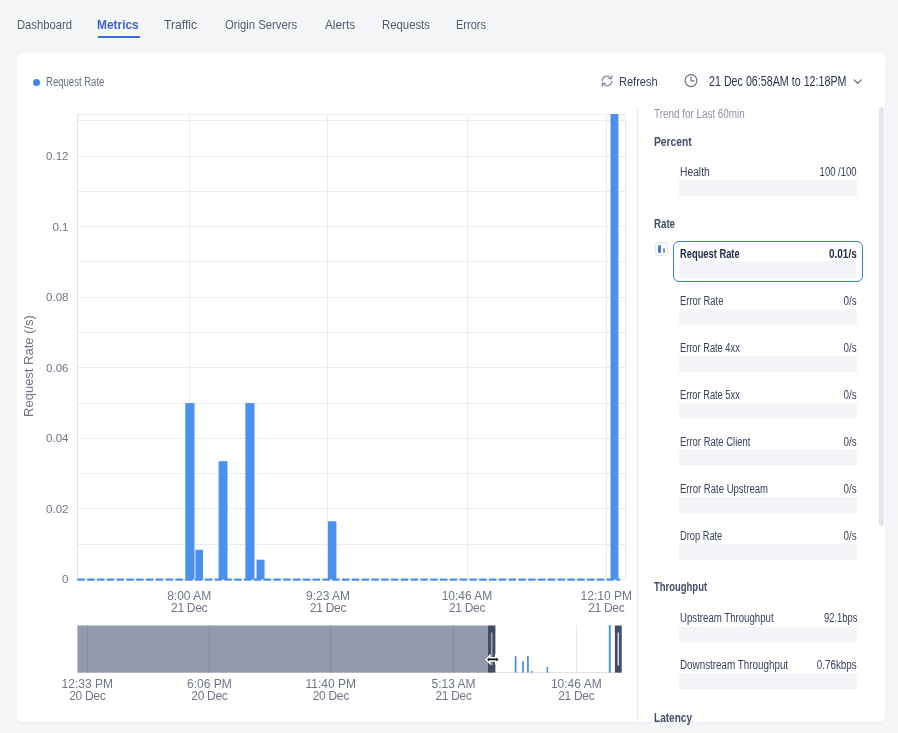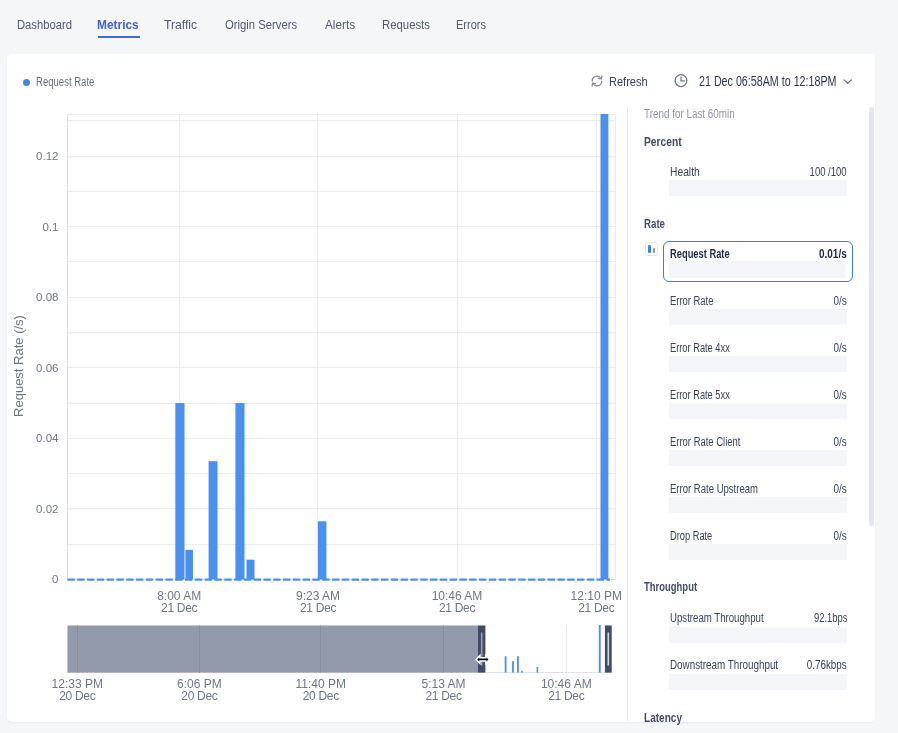--- a/index.html
+++ b/index.html
@@ -1,20 +1,20 @@
 <!DOCTYPE html>
 <html><head>
 <meta charset="utf-8">
 <style>
   * { margin:0; padding:0; box-sizing:border-box; }
   html,body { width:898px; height:733px; overflow:hidden; }
   body { background:#f5f6f8; font-family:"Liberation Sans", sans-serif; position:relative; }
   .abs { position:absolute; }
   .nav { font-size:13px; color:#525a6e; white-space:nowrap; line-height:16px; }
-  .card { position:absolute; left:7px; top:54px; width:868px; height:668px;
+  .card { position:absolute; left:17px; top:54px; width:868px; height:668px;
           background:#ffffff; border-radius:5px; box-shadow:0 1px 2px rgba(30,40,70,0.06); }
   .rbar { position:absolute; background:#f4f5f8; }
   svg text { font-family:"Liberation Sans", sans-serif; }
 </style>
 </head>
 <body>
 <div class="abs nav" style="left:17.4px; top:17px; transform:scaleX(0.865) translateZ(0); transform-origin:0 50%;">Dashboard</div>
 <div class="abs nav" style="left:97.3px; top:17px; color:#3c63d9; font-weight:bold; transform:scaleX(0.916) translateZ(0); transform-origin:0 50%;">Metrics</div>
 <div class="abs nav" style="left:164.4px; top:17px; transform:scaleX(0.935) translateZ(0); transform-origin:0 50%;">Traffic</div>
 <div class="abs nav" style="left:225.2px; top:17px; transform:scaleX(0.868) translateZ(0); transform-origin:0 50%;">Origin Servers</div>

